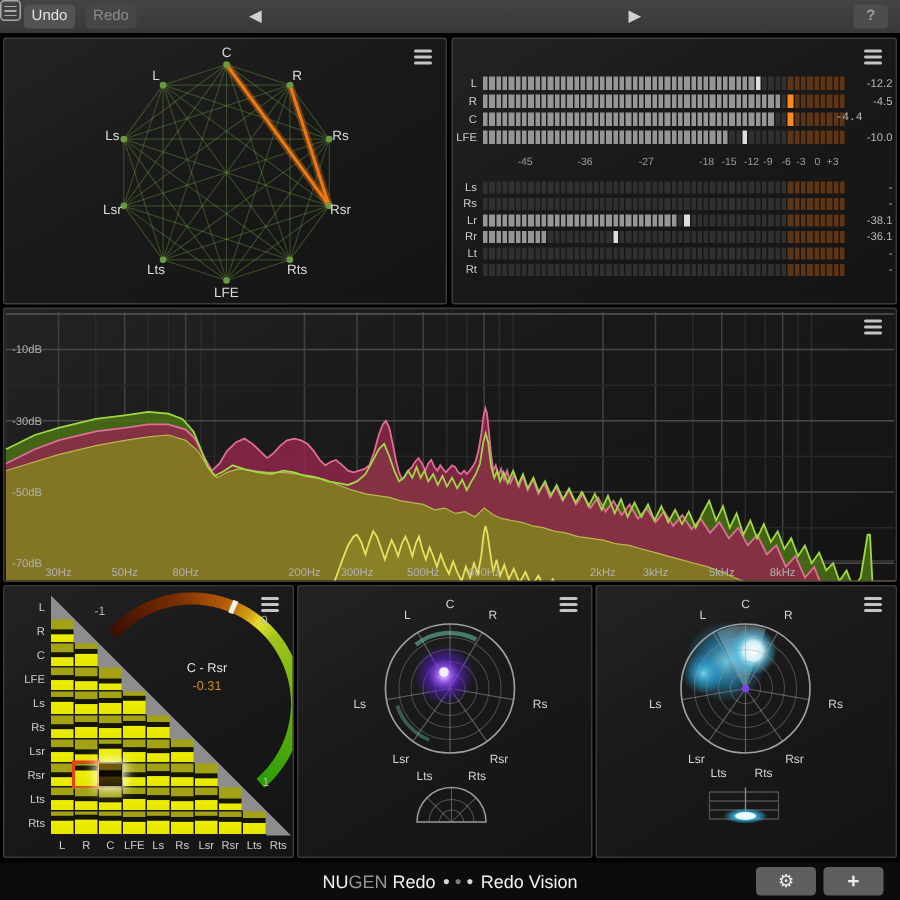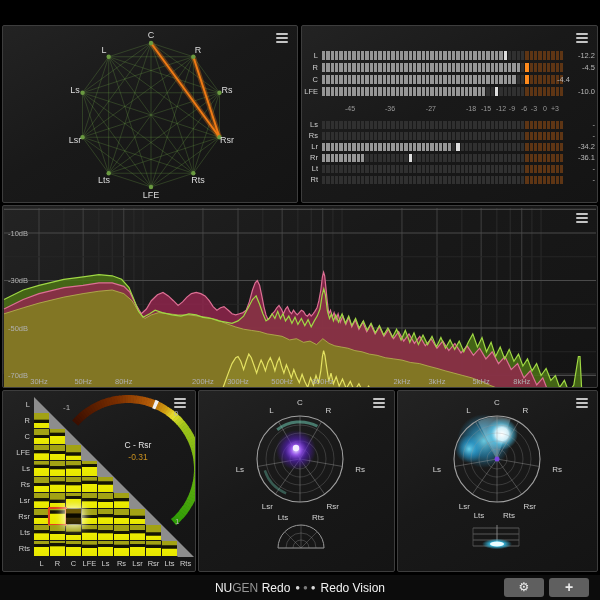--- a/index.html
+++ b/index.html
@@ -40,20 +40,30 @@
   #footer .dot{font-size:8px;margin:0 1.5px;}
   .fbtn{position:absolute;top:578px;width:40px;height:19px;background:#5f5f5f;border-radius:3px;color:#ececec;text-align:center;cursor:pointer;}
   #gear-btn{left:504px;font-size:12px;line-height:19px;}
   #plus-btn{left:549px;font-size:14px;font-weight:bold;line-height:18px;}
 </style>
 </head>
 <body>
 
 <div id="app">
 
+  <div id="toolbar">
+    <div id="undo-btn" class="tbtn">Undo</div>
+    <div id="redo-btn" class="tbtn">Redo</div>
+    <div id="back-icon" class="tb-icon">◀</div>
+    <div id="play-icon" class="tb-icon">▶</div>
+    <div id="list-icon">
+        <div class="lines"></div>
+      </div>
+    <div id="help-btn" class="tbtn">?</div>
+  </div>
 
   <div id="panel-web" class="panel">
     <svg id="web-svg" width="294" height="176">
         <line x1="148" y1="17" x2="190.32053816505805" y2="30.750776405003784" stroke="rgba(110,160,70,0.36)" stroke-width="0.8"></line>
         <line x1="148" y1="17" x2="216.47606917325106" y2="66.75077640500379" stroke="rgba(110,160,70,0.36)" stroke-width="0.8"></line>
         <line x1="148" y1="17" x2="216.47606917325106" y2="111.24922359499621" stroke="rgba(110,160,70,0.36)" stroke-width="0.8"></line>
         <line x1="148" y1="17" x2="190.32053816505808" y2="147.2492235949962" stroke="rgba(110,160,70,0.36)" stroke-width="0.8"></line>
         <line x1="148" y1="17" x2="148" y2="161" stroke="rgba(110,160,70,0.36)" stroke-width="0.8"></line>
         <line x1="148" y1="17" x2="105.67946183494195" y2="147.24922359499624" stroke="rgba(110,160,70,0.36)" stroke-width="0.8"></line>
         <line x1="148" y1="17" x2="79.52393082674895" y2="111.24922359499622" stroke="rgba(110,160,70,0.36)" stroke-width="0.8"></line>
@@ -297,21 +307,21 @@
           <div style="flex: 1 0 auto; margin-right: 1px; height: 100%; background: rgb(255, 138, 28);"></div>
           <div style="flex: 1 0 auto; margin-right: 1px; height: 100%; background: rgb(94, 53, 20);"></div>
           <div style="flex: 1 0 auto; margin-right: 1px; height: 100%; background: rgb(94, 53, 20);"></div>
           <div style="flex: 1 0 auto; margin-right: 1px; height: 100%; background: rgb(94, 53, 20);"></div>
           <div style="flex: 1 0 auto; margin-right: 1px; height: 100%; background: rgb(94, 53, 20);"></div>
           <div style="flex: 1 0 auto; margin-right: 1px; height: 100%; background: rgb(94, 53, 20);"></div>
           <div style="flex: 1 0 auto; margin-right: 1px; height: 100%; background: rgb(94, 53, 20);"></div>
           <div style="flex: 1 0 auto; margin-right: 1px; height: 100%; background: rgb(94, 53, 20);"></div>
           <div style="flex: 1 0 auto; margin-right: 1px; height: 100%; background: rgb(94, 53, 20);"></div>
         </div>
-        <div style="position: absolute; left: 255px; top: 48.5px; width: 38px; text-align: left; font-size: 7.5px; color: rgb(184, 184, 184);">-4.4</div>
+        <div style="position: absolute; left: 255px; top: 48.5px; width: 38px; text-align: left; font-size: 7.5px; color: rgb(184, 184, 184); font-family: Liberation Mono, monospace;">-4.4</div>
         <div style="position: absolute; left: 0px; top: 60.5px; width: 16px; text-align: right; font-size: 7.5px; color: rgb(207, 207, 207);">LFE</div>
         <div style="position: absolute; left: 20px; top: 61px; width: 242px; height: 9px; display: flex;">
           <div style="flex: 1 0 auto; margin-right: 1px; height: 100%; background: rgb(150, 150, 150);"></div>
           <div style="flex: 1 0 auto; margin-right: 1px; height: 100%; background: rgb(150, 150, 150);"></div>
           <div style="flex: 1 0 auto; margin-right: 1px; height: 100%; background: rgb(150, 150, 150);"></div>
           <div style="flex: 1 0 auto; margin-right: 1px; height: 100%; background: rgb(150, 150, 150);"></div>
           <div style="flex: 1 0 auto; margin-right: 1px; height: 100%; background: rgb(150, 150, 150);"></div>
           <div style="flex: 1 0 auto; margin-right: 1px; height: 100%; background: rgb(150, 150, 150);"></div>
           <div style="flex: 1 0 auto; margin-right: 1px; height: 100%; background: rgb(150, 150, 150);"></div>
           <div style="flex: 1 0 auto; margin-right: 1px; height: 100%; background: rgb(150, 150, 150);"></div>
@@ -537,21 +547,21 @@
           <div style="flex: 1 0 auto; margin-right: 1px; height: 100%; background: rgb(94, 53, 20);"></div>
           <div style="flex: 1 0 auto; margin-right: 1px; height: 100%; background: rgb(94, 53, 20);"></div>
           <div style="flex: 1 0 auto; margin-right: 1px; height: 100%; background: rgb(94, 53, 20);"></div>
           <div style="flex: 1 0 auto; margin-right: 1px; height: 100%; background: rgb(94, 53, 20);"></div>
           <div style="flex: 1 0 auto; margin-right: 1px; height: 100%; background: rgb(94, 53, 20);"></div>
           <div style="flex: 1 0 auto; margin-right: 1px; height: 100%; background: rgb(94, 53, 20);"></div>
           <div style="flex: 1 0 auto; margin-right: 1px; height: 100%; background: rgb(94, 53, 20);"></div>
           <div style="flex: 1 0 auto; margin-right: 1px; height: 100%; background: rgb(94, 53, 20);"></div>
           <div style="flex: 1 0 auto; margin-right: 1px; height: 100%; background: rgb(94, 53, 20);"></div>
         </div>
-        <div style="position: absolute; left: 255px; top: 116px; width: 38px; text-align: right; font-size: 7.5px; color: rgb(184, 184, 184);">-34.2</div>
+        <div style="position: absolute; left: 255px; top: 116px; width: 38px; text-align: right; font-size: 7.5px; color: rgb(184, 184, 184);">-38.1</div>
         <div style="position: absolute; left: 0px; top: 127px; width: 16px; text-align: right; font-size: 7.5px; color: rgb(207, 207, 207);">Rr</div>
         <div style="position: absolute; left: 20px; top: 128px; width: 242px; height: 8px; display: flex;">
           <div style="flex: 1 0 auto; margin-right: 1px; height: 100%; background: rgb(150, 150, 150);"></div>
           <div style="flex: 1 0 auto; margin-right: 1px; height: 100%; background: rgb(150, 150, 150);"></div>
           <div style="flex: 1 0 auto; margin-right: 1px; height: 100%; background: rgb(150, 150, 150);"></div>
           <div style="flex: 1 0 auto; margin-right: 1px; height: 100%; background: rgb(150, 150, 150);"></div>
           <div style="flex: 1 0 auto; margin-right: 1px; height: 100%; background: rgb(150, 150, 150);"></div>
           <div style="flex: 1 0 auto; margin-right: 1px; height: 100%; background: rgb(150, 150, 150);"></div>
           <div style="flex: 1 0 auto; margin-right: 1px; height: 100%; background: rgb(150, 150, 150);"></div>
           <div style="flex: 1 0 auto; margin-right: 1px; height: 100%; background: rgb(150, 150, 150);"></div>

